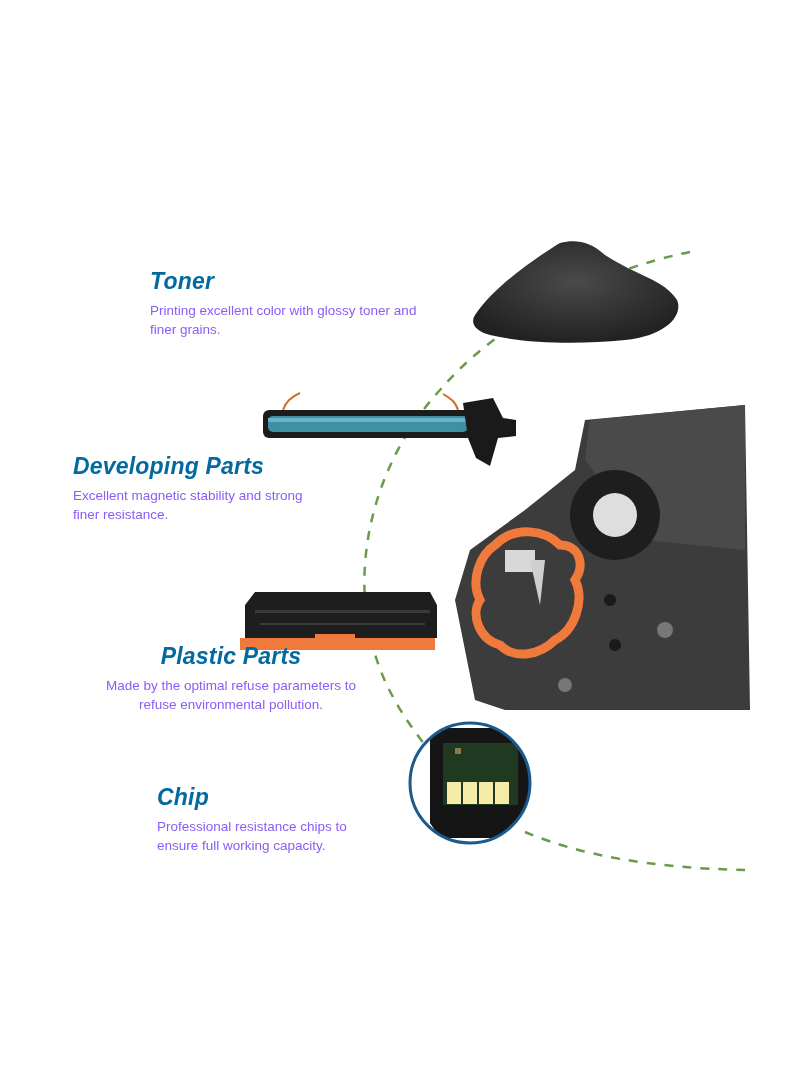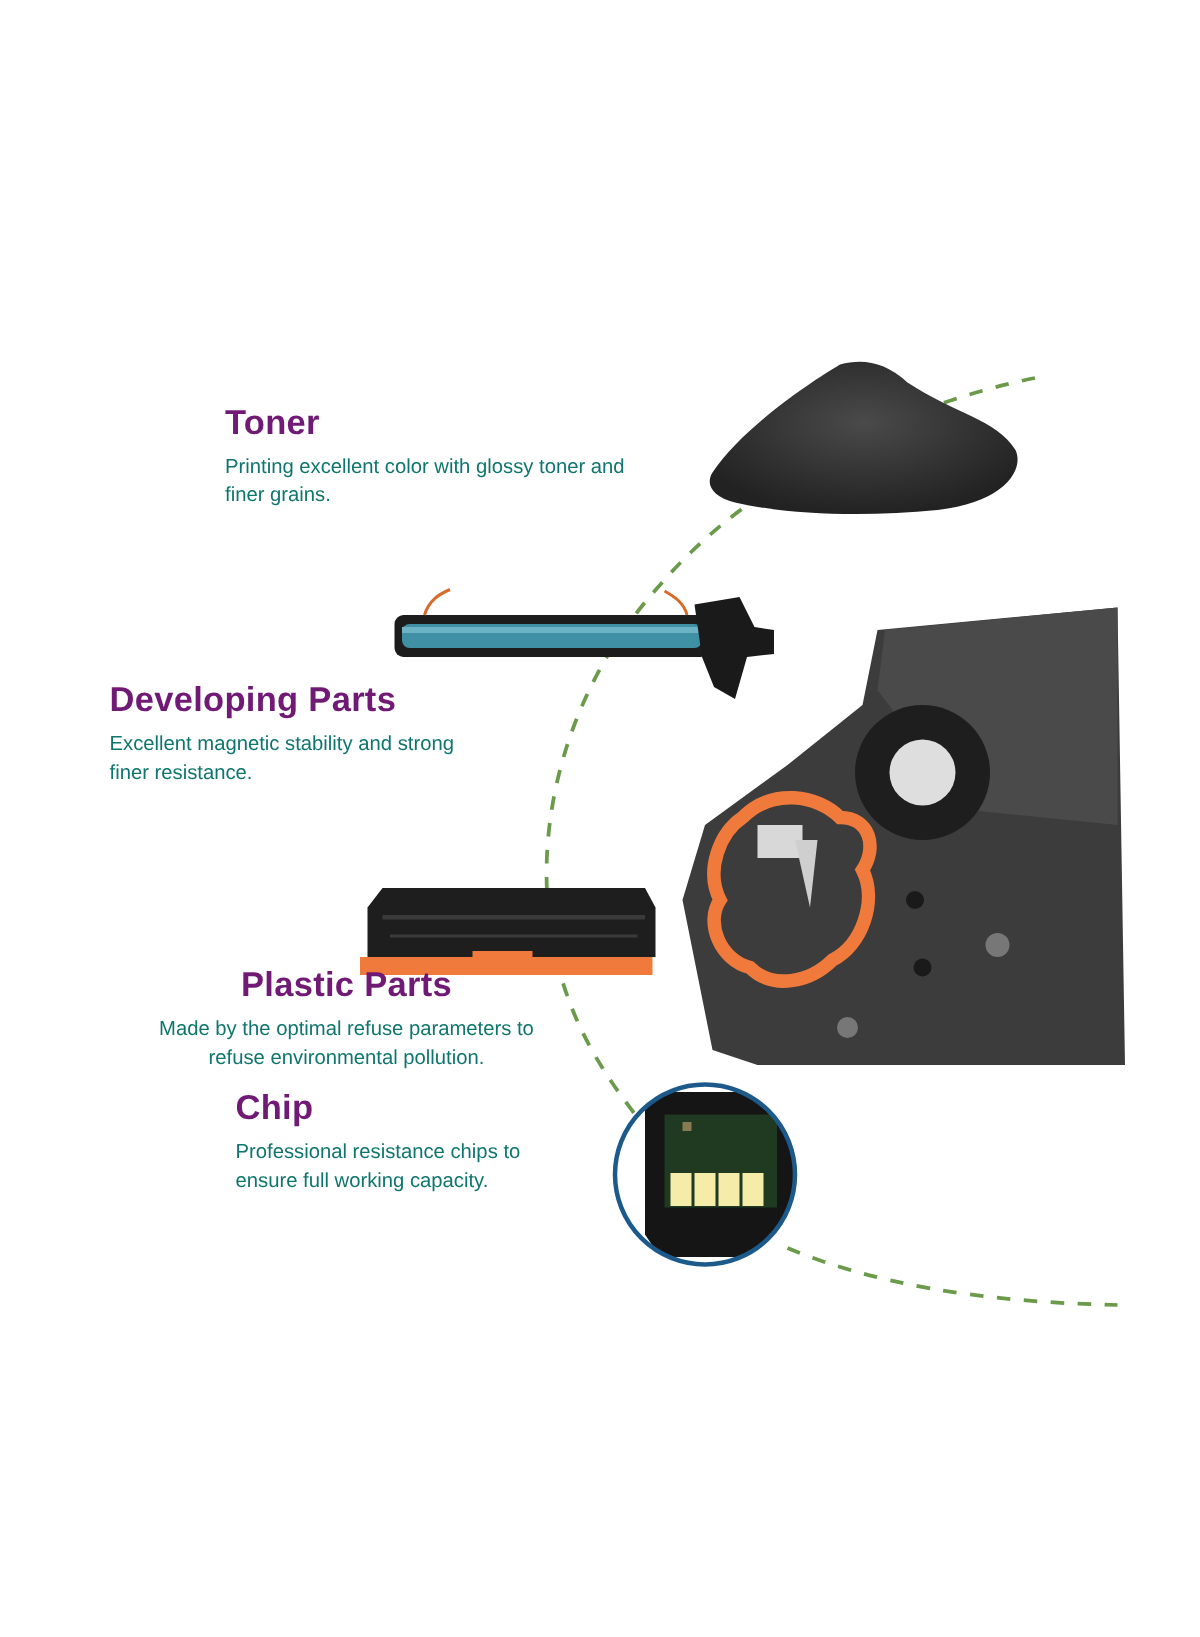--- a/index.html
+++ b/index.html
@@ -1,26 +1,26 @@
 <!DOCTYPE html>
 <html><head>
   <meta charset="utf-8">
   <style>
     html, body { margin: 0; padding: 0; background: #ffffff; }
     body { width: 800px; height: 1091px; position: relative; overflow: hidden;
            font-family: "Liberation Sans", sans-serif; }
     .arc { position: absolute; left: 0; top: 0; width: 800px; height: 1091px; }
     .feature { position: absolute; }
     .feature h2 { margin: 0; font-family: "Liberation Sans", sans-serif; font-weight: bold;
-                  font-size: 23px; color: #701a75; letter-spacing: 0.2px; }
-    .feature p { margin: 6px 0 0 0; font-size: 13.5px; line-height: 19px; color: #0f766e; }
+                  font-size: 23px; color: #0369a1; letter-spacing: 0.2px; font-style: italic; }
+    .feature p { margin: 6px 0 0 0; font-size: 13.5px; line-height: 19px; color: #8b5cf6; }
     .f-toner { left: 150px; top: 268px; width: 310px; }
     .f-roller { left: 73px; top: 453px; width: 280px; }
     .f-plastic { left: 81px; top: 643px; width: 300px; text-align: center; }
-    .f-chip { left: 157px; top: 725px; width: 250px; }
+    .f-chip { left: 157px; top: 784px; width: 250px; }
     .img { position: absolute; }
   </style>
 </head>
 <body>
 
 <svg class="arc" viewBox="0 0 800 1091">
   <path d="M 690 252 C 600 270, 500 320, 440 390 C 385 450, 360 530, 365 600 C 370 660, 390 700, 425 745" fill="none" stroke="#6a9a4a" stroke-width="2.5" stroke-dasharray="9 9"></path>
   <path d="M 525 832 C 580 855, 650 868, 745 870" fill="none" stroke="#6a9a4a" stroke-width="2.5" stroke-dasharray="9 9"></path>
 </svg>
 

